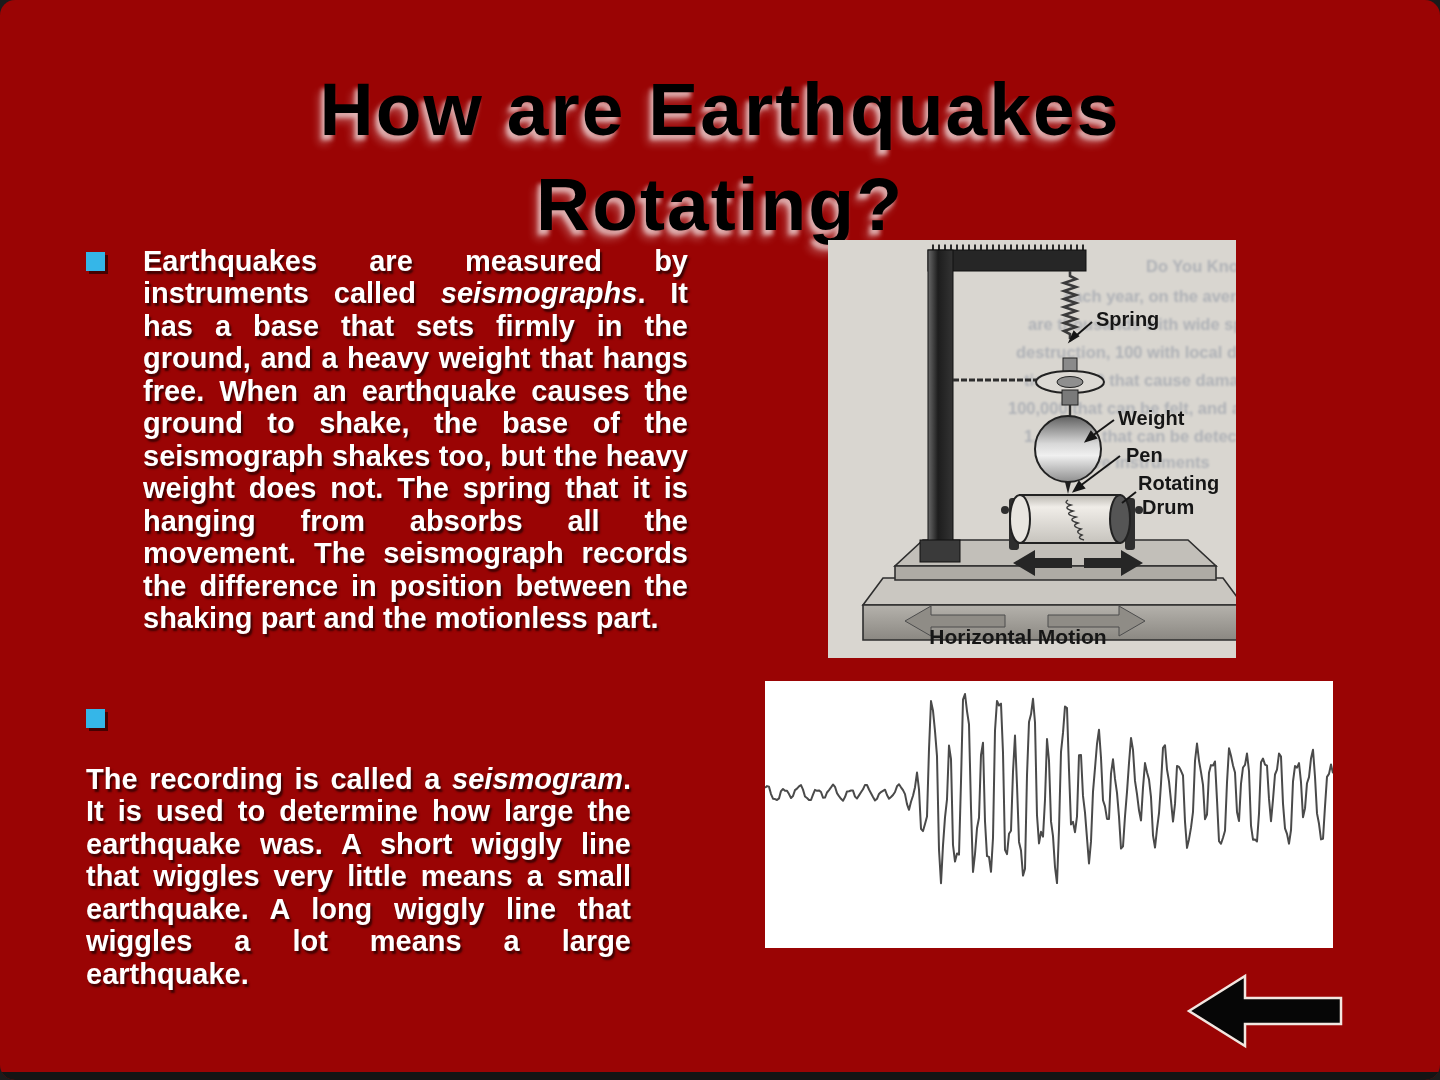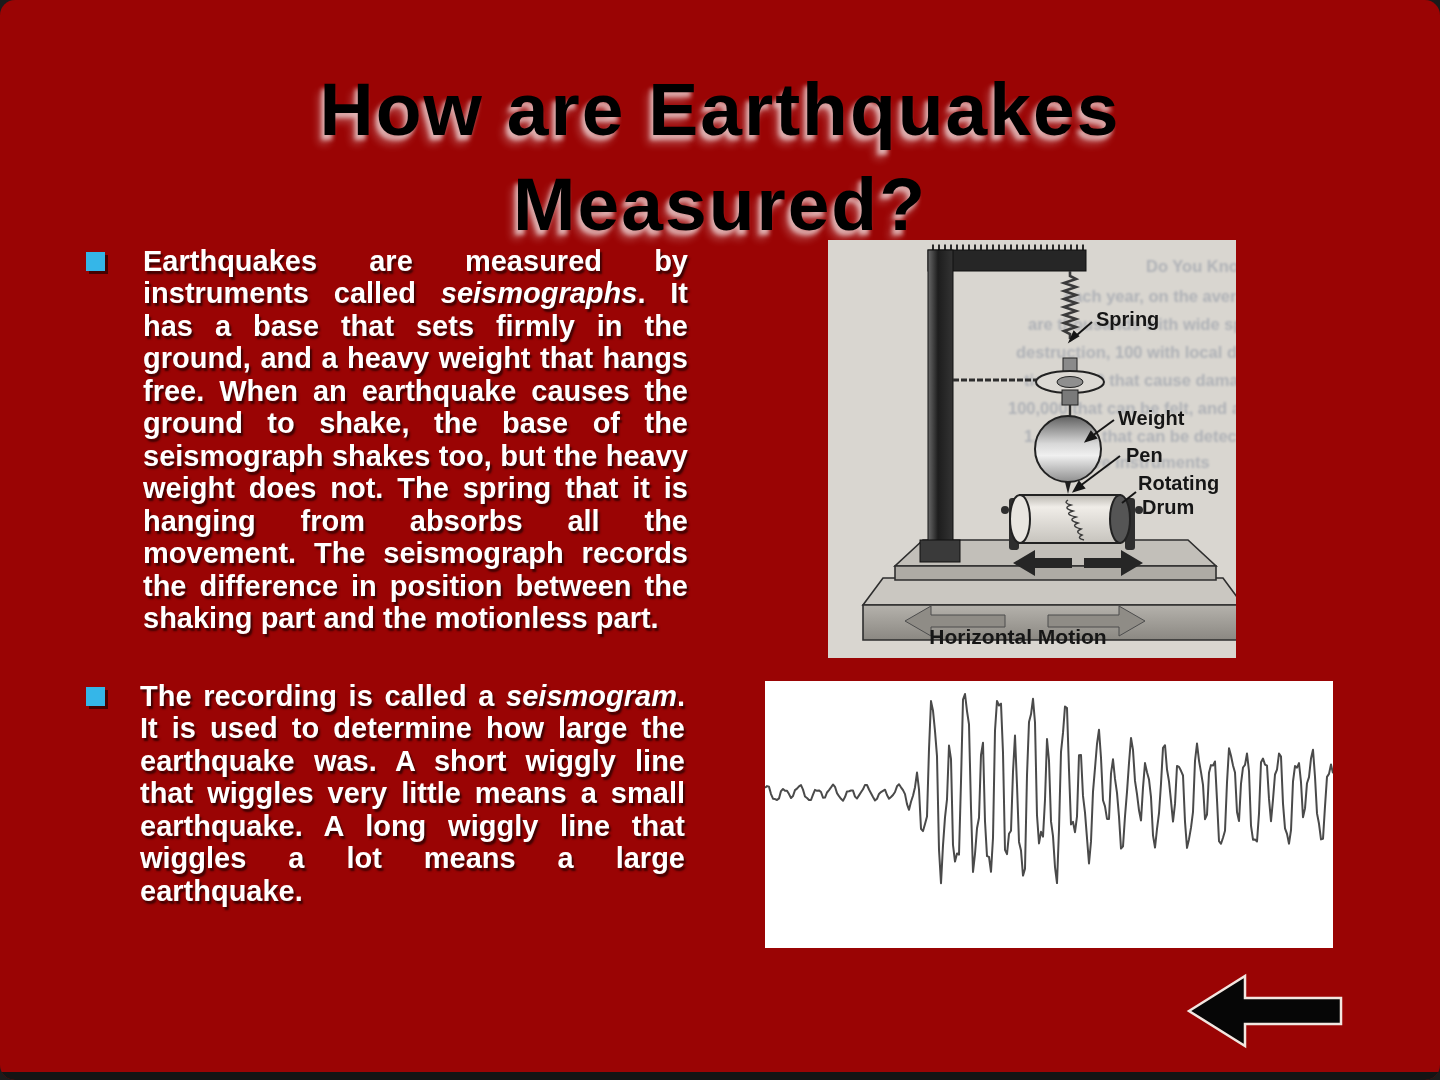--- a/index.html
+++ b/index.html
@@ -10,21 +10,21 @@
     border-radius:15px;
   }
   .title{
     position:absolute;top:12px;left:0;width:100%;
     text-align:center;color:#000;font-weight:700;
     font-size:75px;line-height:1.26;letter-spacing:2px;
     text-shadow:-3px 5px 4px rgba(255,255,255,.60), -6px 9px 9px rgba(255,255,255,.28);
   }
   .bullet-item{position:absolute;left:86px;display:flex;gap:35px;}
   .bullet-item.first{top:245px;gap:38px;}
-  .bullet-item.second{top:680px;}
+  .bullet-item.second{top:702px;flex-direction:column;}
   .bullet-sq{
     width:19px;height:19px;margin-top:7px;flex:none;
     background:var(--bullet,#35b6e8);
     box-shadow:3px 3px 0 rgba(0,0,0,.55);
   }
   .ptext{
     width:545px;font-size:29px;font-weight:700;color:#ffffff;
     line-height:1.12;text-align:justify;
     text-shadow:2px 3px 2px rgba(0,0,0,.6);
   }
@@ -34,21 +34,21 @@
   .nav-arrow{position:absolute;left:1185px;top:972px;width:160px;height:78px;cursor:pointer;}
   .bottom-strip{position:absolute;left:0;bottom:0;width:100%;height:8px;background:#141414;}
   svg text{font-family:"Liberation Sans",sans-serif;}
 </style>
 </head>
 <body>
 
 <div class="slide" style="--bg: #9a0404; --bullet: #35b6e8;">
 
   <h1 class="title"><span>How are Earthquakes</span><br>
-  <span>Measured?</span></h1>
+  <span>Rotating?</span></h1>
 
   <div class="bullet-item first">
     <div class="bullet-sq"></div>
     <div class="ptext"><span>Earthquakes are measured by instruments called </span><span class="ital">seismographs</span><span>. It has a base that sets firmly in the ground, and a heavy weight that hangs free. When an earthquake causes the ground to shake, the base of the seismograph shakes too, but the heavy weight does not. The spring that it is hanging from absorbs all the movement. The seismograph records the difference in position between the shaking part and the motionless part.</span></div>
   </div>
 
   <div class="bullet-item second">
     <div class="bullet-sq"></div>
     <div class="ptext"><span>The recording is called a </span><span class="ital">seismogram</span><span>. It is used to determine how large the earthquake was. A short wiggly line that wiggles very little means a small earthquake. A long wiggly line that wiggles a lot means a large earthquake.</span></div>
   </div>

